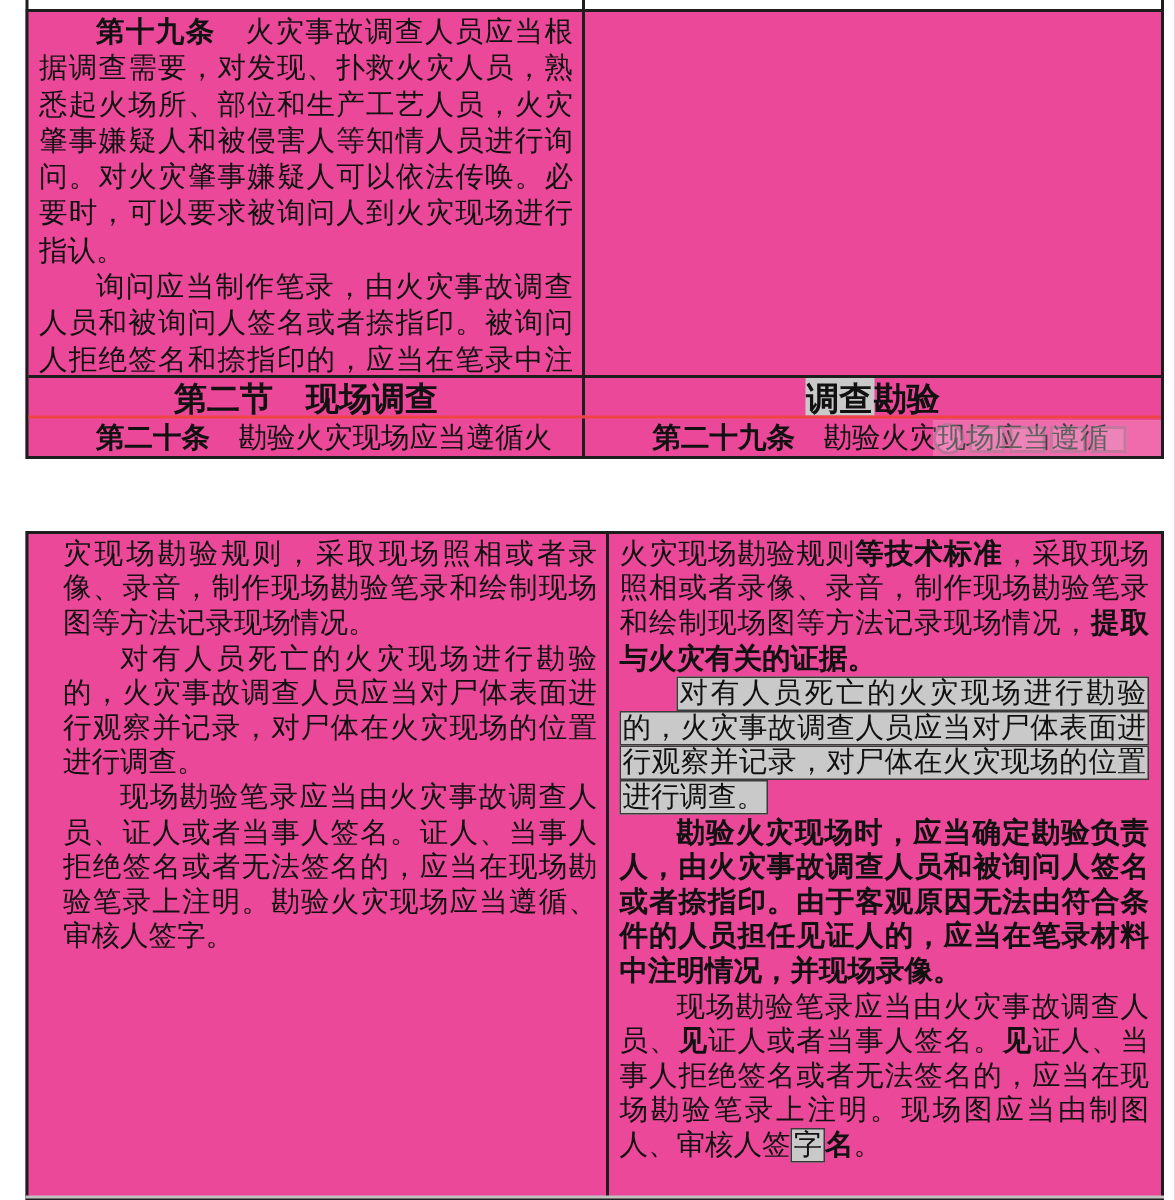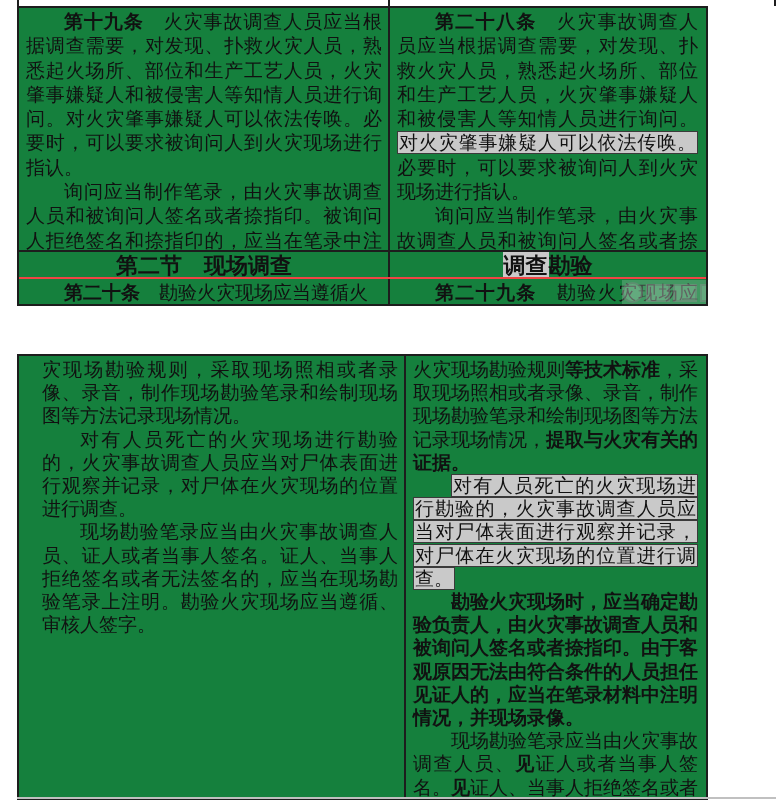--- a/index.html
+++ b/index.html
@@ -1,21 +1,21 @@
 <!DOCTYPE html>
 <html><head>
 <meta charset="utf-8">
 <style>
   html,body{margin:0;padding:0;background:#e9e9e9;}
   .canvas{
     position:relative;width:783px;height:800px;background:#ffffff;
     font-family:"Liberation Serif","DejaVu Serif",serif;
     color:#111;overflow:hidden;
   }
-  .tbl{position:absolute;left:17px;width:691px;border:2px solid #1d1d1d;box-sizing:border-box;background:#15803d;}
+  .tbl{position:absolute;left:17px;width:759px;border:2px solid #1d1d1d;box-sizing:border-box;background:#ec4899;}
   .tbl1{top:6px;height:300px;}
   .tbl2{top:354px;height:446px;padding-left:16px;}
   .row{display:flex;box-sizing:border-box;}
   .row-body{height:242px;}
   .row-section{height:27px;border-top:2px solid #1d1d1d;}
   .row-article{height:27px;border-top:2px solid #ef4444;position:relative;}
   .cell{box-sizing:border-box;overflow:hidden;position:relative;}
   .cell.cl{width:371px;border-right:2px solid #1d1d1d;padding:2px 6px 0 7px;}
   .cell.cr{flex:1;padding:2px 8px 0 7px;}
   .para{margin:0;font-size:19px;line-height:24.3px;text-align:justify;word-break:break-all;}
@@ -41,24 +41,20 @@
 <div class="canvas">
 
   <div class="stub stub-l"></div>
   <div class="stub stub-m"></div>
   <div class="stub stub-r"></div>
 
   <div class="tbl tbl1 t1">
     <div class="row row-body">
       <div class="cell cl">
         <p class="para indent"><span class="bold">第十九条</span><span>　火灾事故调查人员应当根据调查需要，对发现、扑救火灾人员，熟悉起火场所、部位和生产工艺人员，火灾肇事嫌疑人和被侵害人等知情人员进行询问。对火灾肇事嫌疑人可以依法传唤。必要时，可以要求被询问人到火灾现场进行指认。</span></p>
-        <p class="para indent">询问应当制作笔录，由火灾事故调查人员和被询问人签名或者捺指印。被询问人拒绝签名和捺指印的，应当在笔录中注明。</p>
-      </div>
-      <div class="cell cr">
-        <p class="para indent"><span class="bold">第二十八条</span><span>　火灾事故调查人员应当根据调查需要，对发现、扑救火灾人员，熟悉起火场所、部位和生产工艺人员，火灾肇事嫌疑人和被侵害人等知情人员进行询问。</span><span class="boxed">对火灾肇事嫌疑人可以依法传唤。</span><span>必要时，可以要求被询问人到火灾现场进行指认。</span></p>
         <p class="para indent">询问应当制作笔录，由火灾事故调查人员和被询问人签名或者捺指印。被询问人拒绝签名和捺指印的，应当在笔录中注明。</p>
       </div>
     </div>
     <div class="row row-section">
       <div class="cell cl center bold">第二节　现场调查</div>
       <div class="cell cr center bold">
           <span class="boxed-soft">调查</span>
           <span>勘验</span>
         </div>
     </div>

